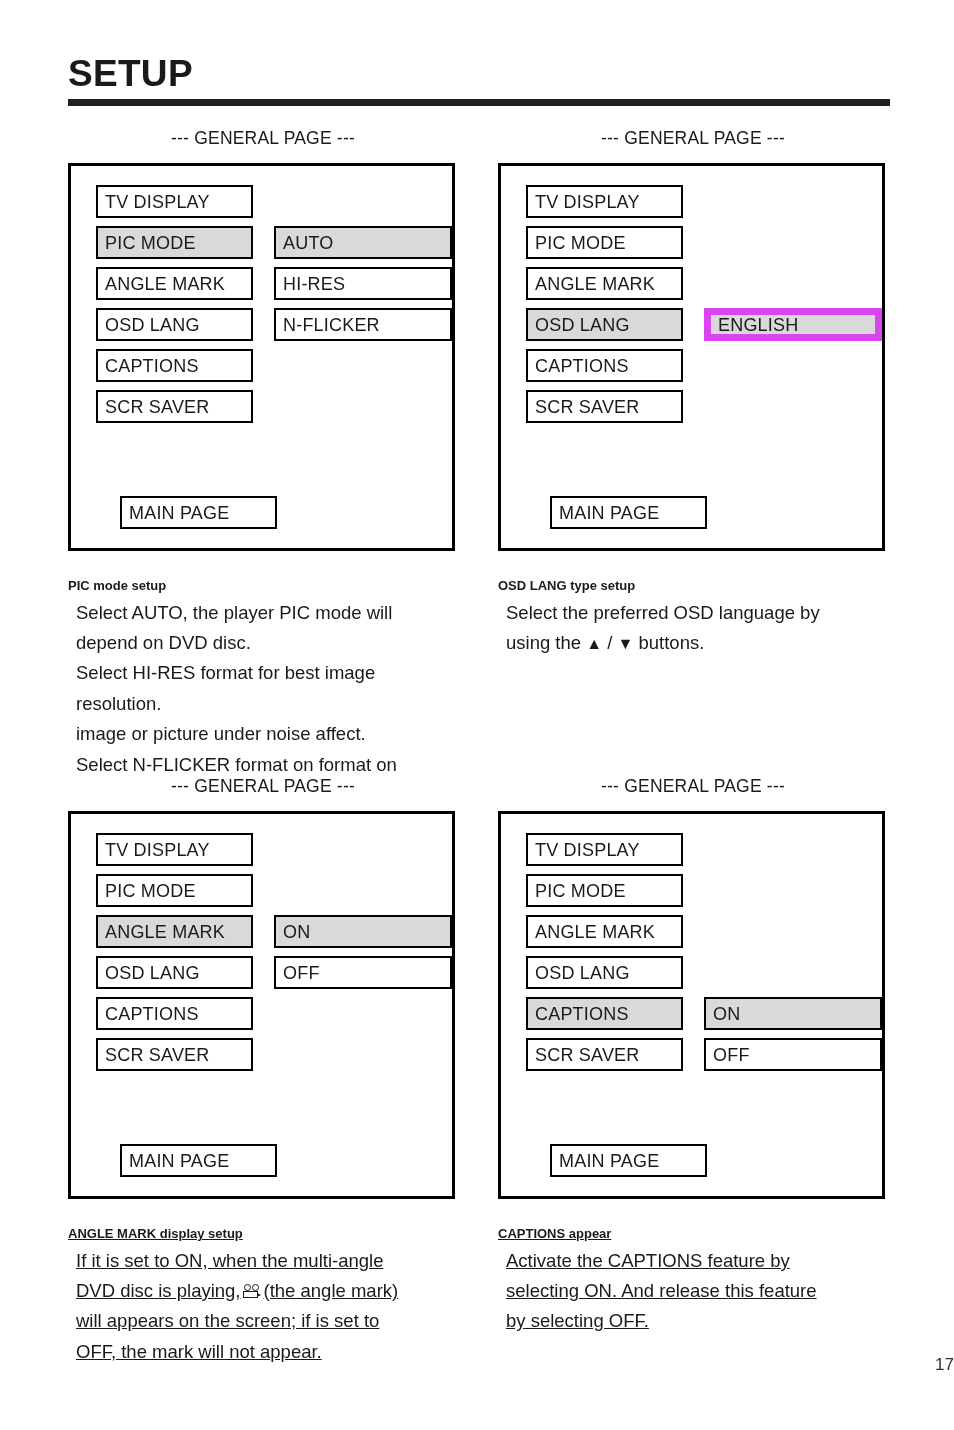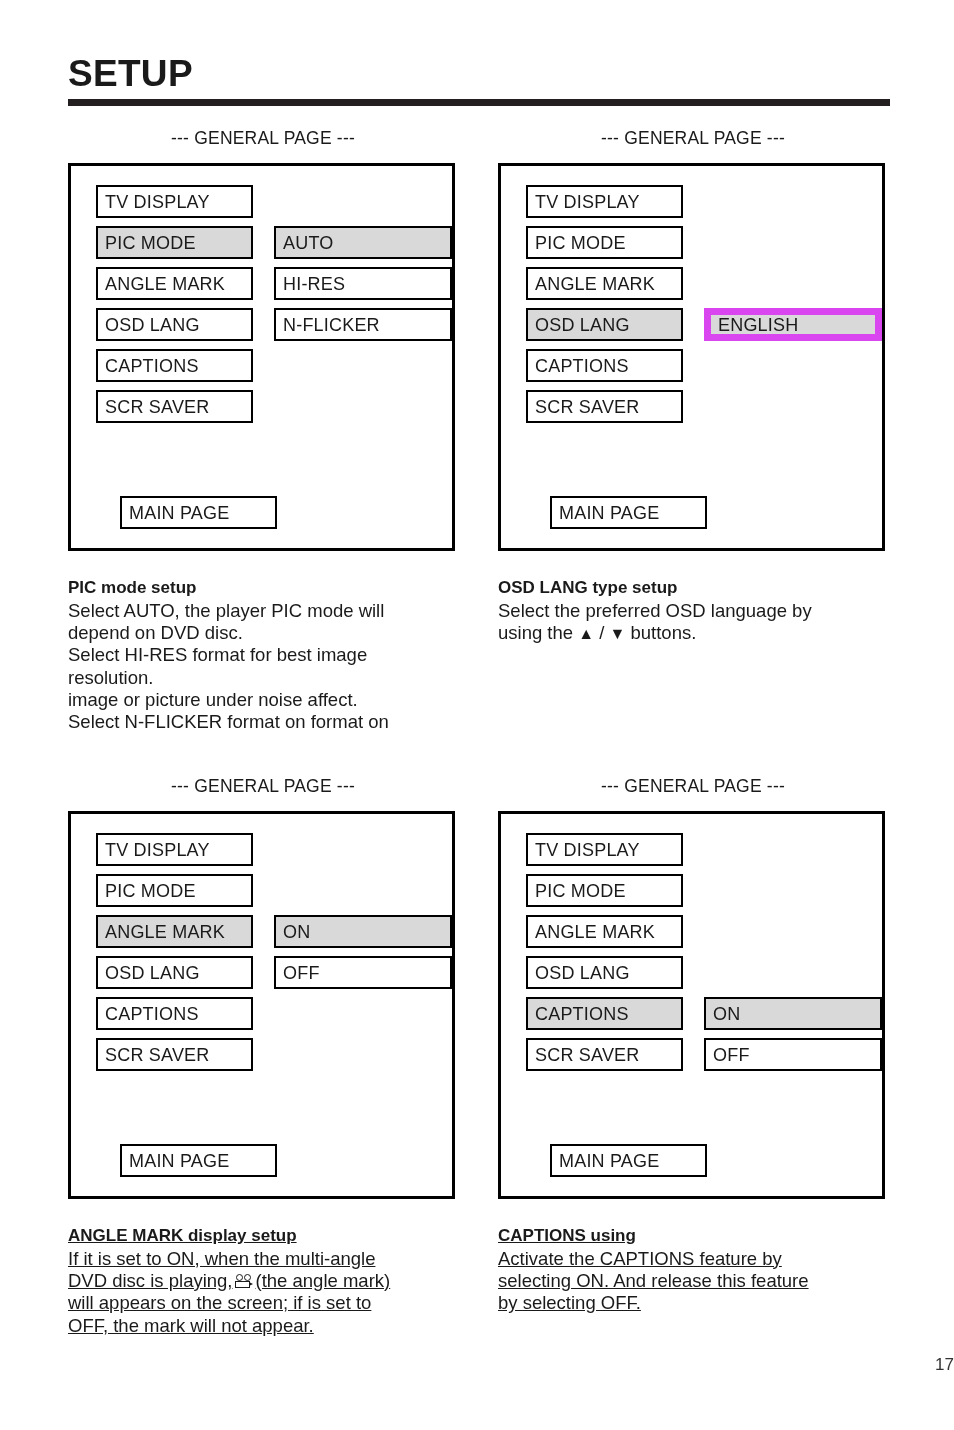--- a/index.html
+++ b/index.html
@@ -131,24 +131,24 @@
     color: #1a1a1a;
   }
   .desc.col-left  { left: 68px; }
   .desc.col-right { left: 498px; }
   .desc.row-top    { top: 578px; }
   .desc.row-bottom { top: 1226px; text-decoration: underline; }
 
   .desc-title {
     font-weight: bold;
     margin: 0 0 1px 0;
-    font-size: 17px;
+    font-size: 13px;
   }
   .desc-body p {
-    margin: 0;
+    margin: 8px;
   }
   .arrow-glyph {
     font-size: 16px;
     line-height: 1;
   }
 
   
   .angle-mark-icon {
     display: inline-block;
     width: 19px;
@@ -385,21 +385,21 @@
   <p class="desc-title">ANGLE MARK display setup</p>
   <div class="desc-body">
     <p>If it is set to ON, when the multi-angle</p>
     <p><span>DVD disc is playing,</span><span class="angle-mark-icon"><span class="reel left"></span><span class="reel right"></span><span class="body"></span><span class="lens"></span></span><span>(the angle mark)</span></p>
     <p>will appears on the screen; if is set to</p>
     <p>OFF, the mark will not appear.</p>
   </div>
 </div>
 
 <div class="desc col-right row-bottom">
-  <p class="desc-title">CAPTIONS using</p>
+  <p class="desc-title">CAPTIONS appear</p>
   <div class="desc-body">
     <p>Activate the CAPTIONS feature by</p>
     <p>selecting ON.  And release this feature</p>
     <p>by selecting OFF.</p>
   </div>
 </div>
 
 <div class="page-number">17</div>
 
 </body></html>

